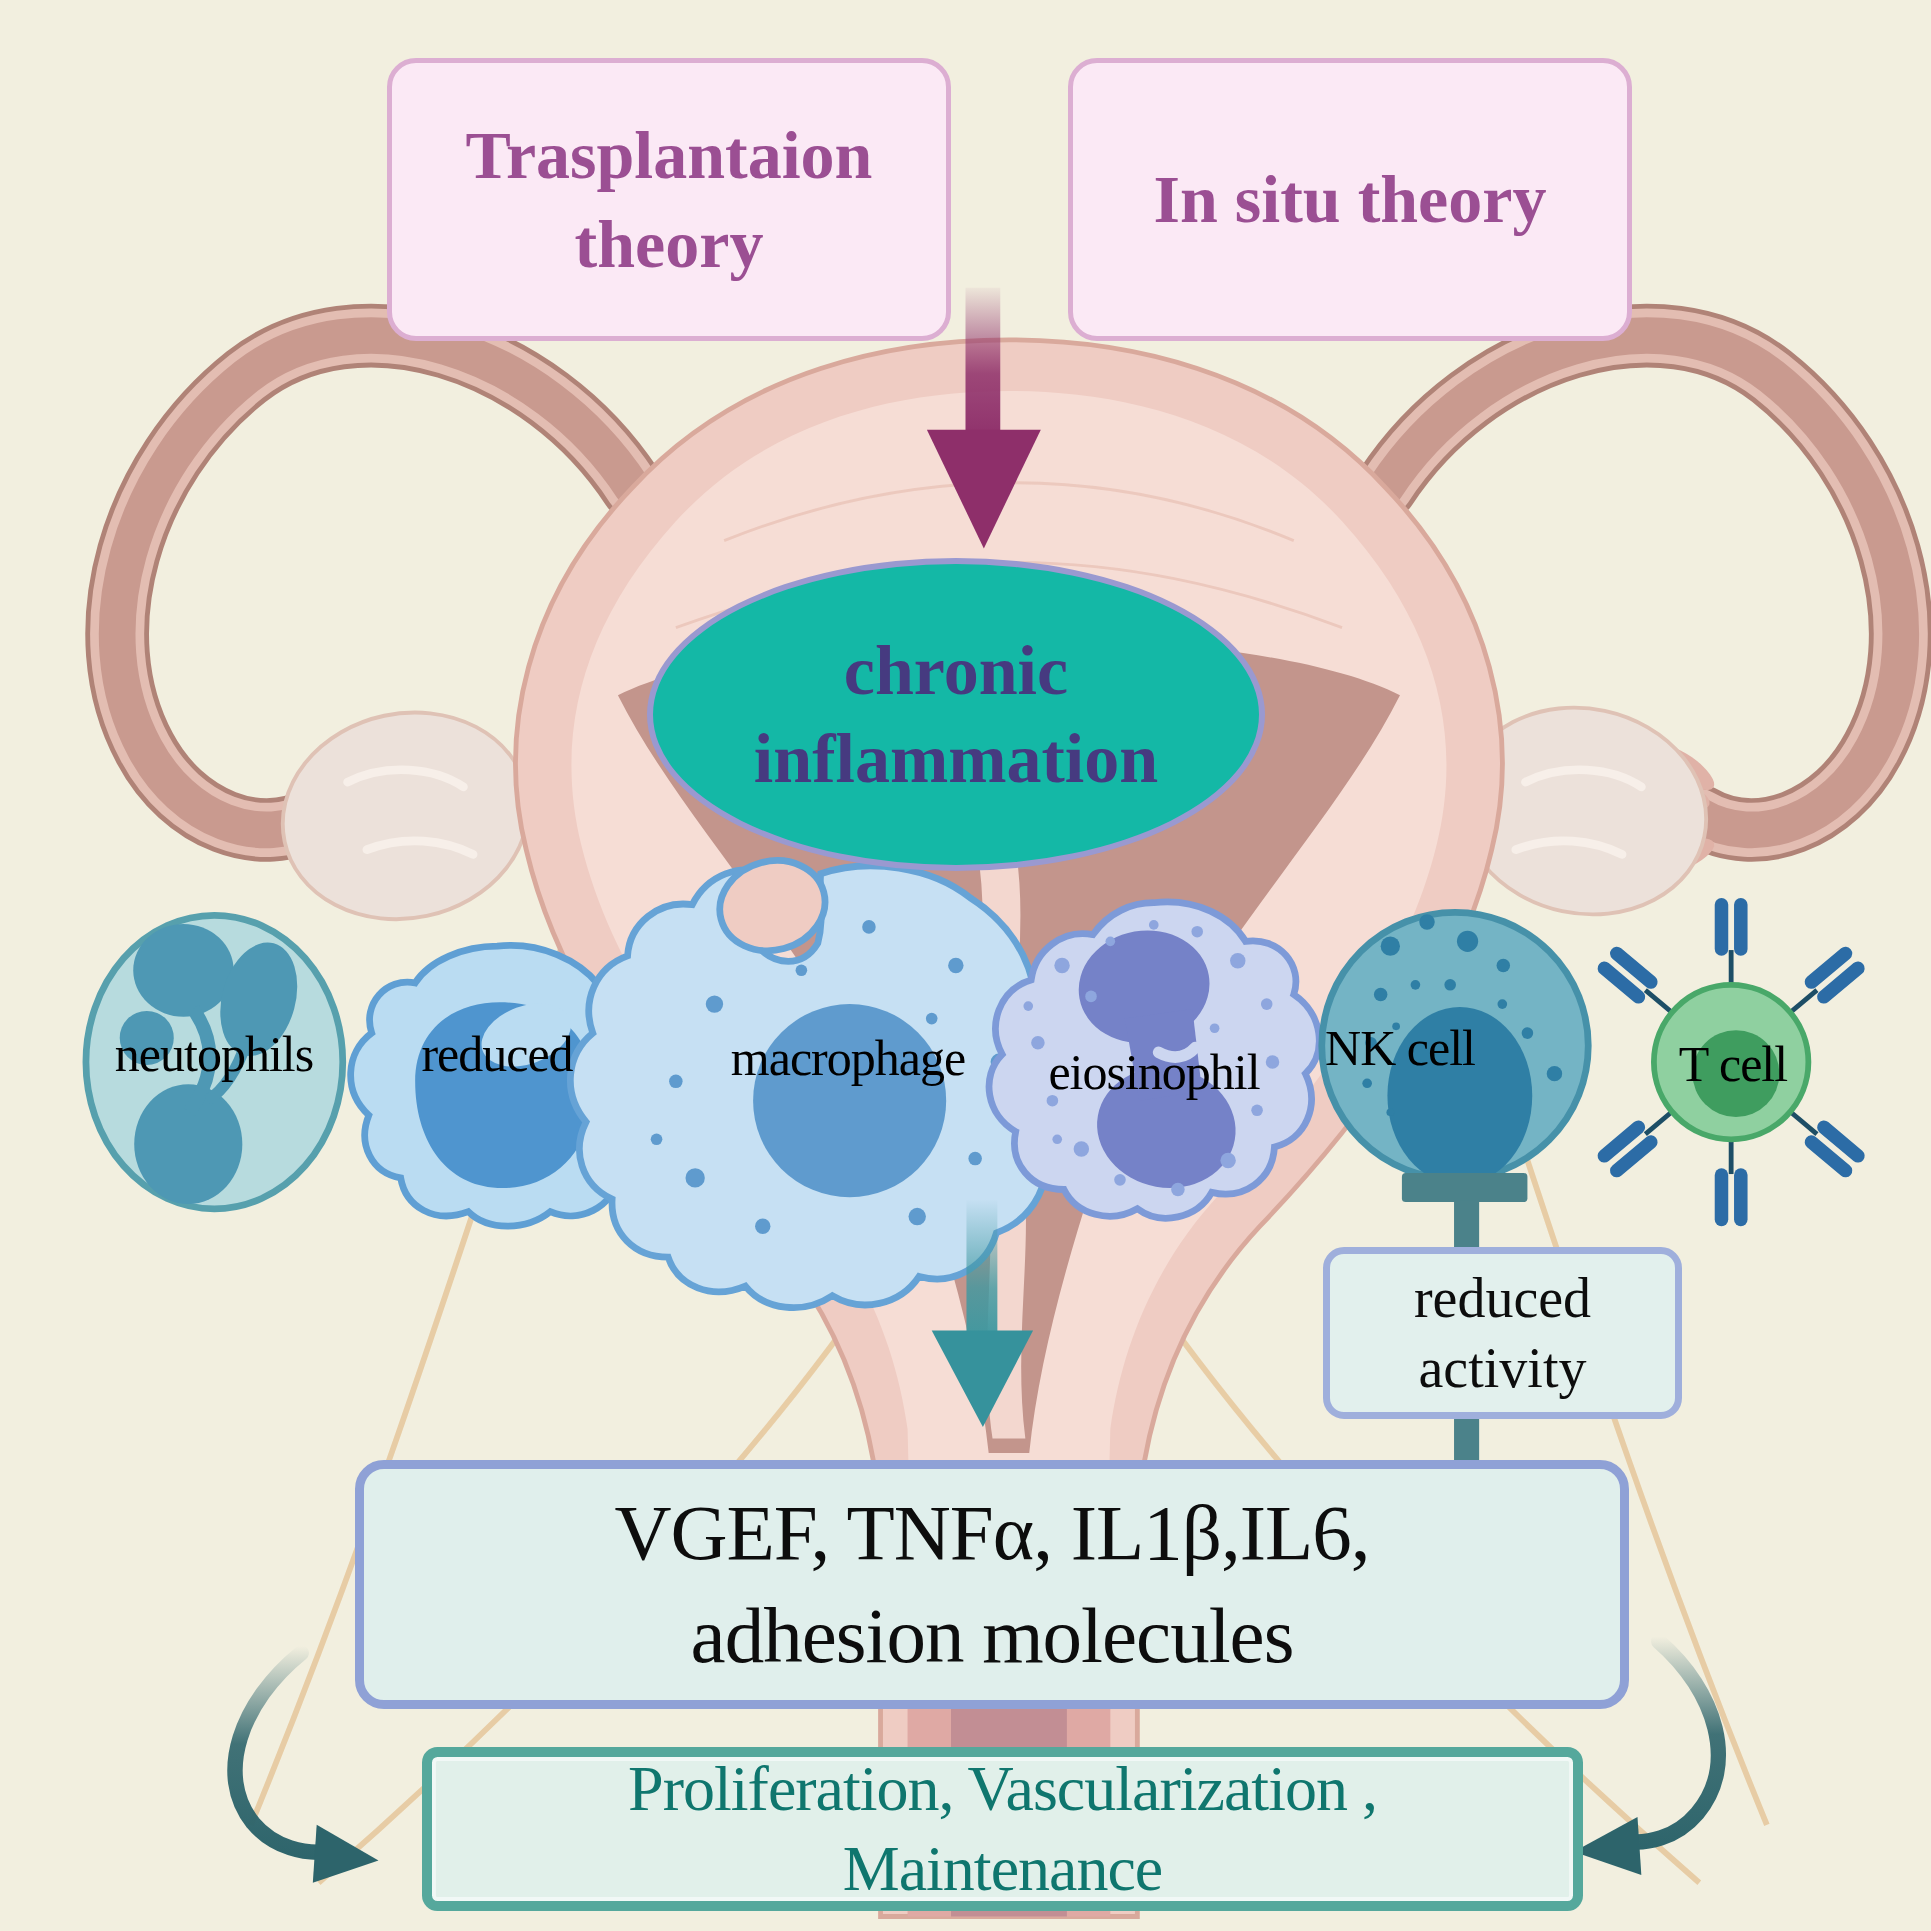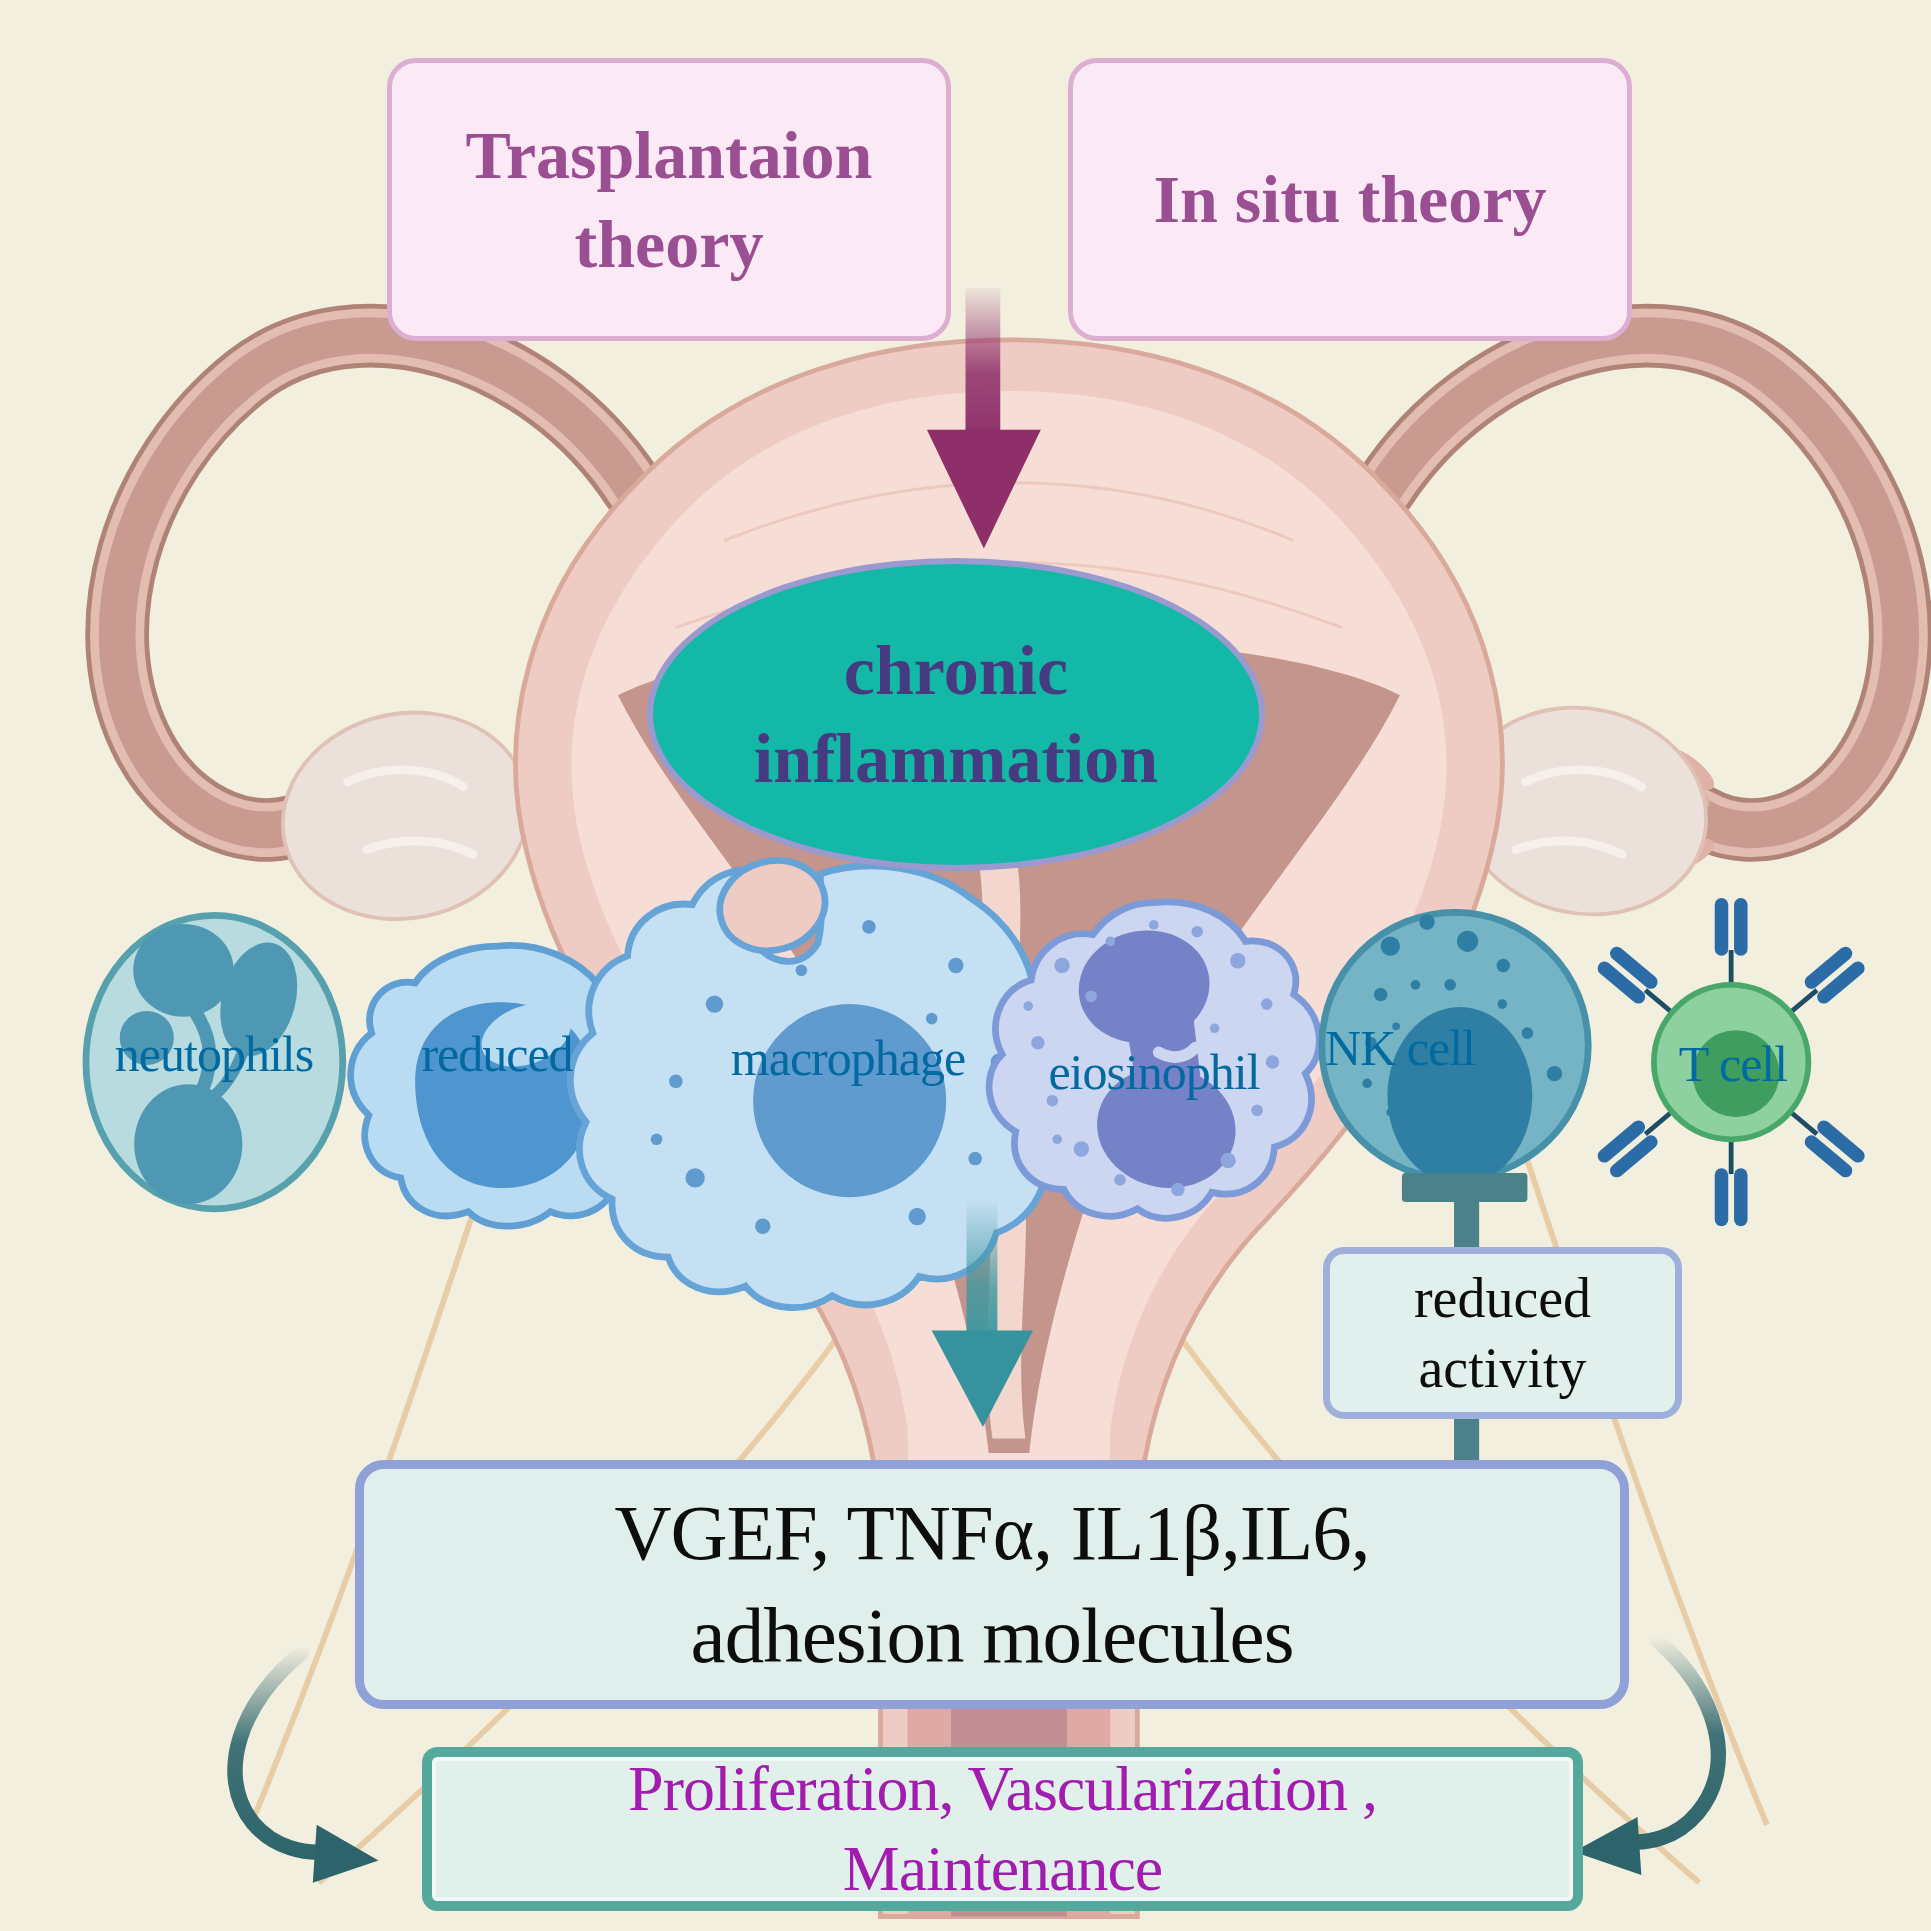--- a/index.html
+++ b/index.html
@@ -13,22 +13,22 @@
   .box-left{left:387px;top:58px;}
   .box-right{left:1068px;top:58px;}
   .ellipse-node{left:647px;top:558px;width:618px;height:313px;background:#14b8a6;border:6.8px solid #9a99d0;
               border-radius:50%;color:#463a80;font-size:70px;font-weight:600;line-height:1.25;}
   .reduced-box{left:1323px;top:1247px;width:359px;height:172px;background:#e2f0ed;border:7.7px solid #9fafdc;
               border-radius:21px;color:#0d0d0d;font-size:56px;font-weight:400;line-height:1.25;}
   .mediators-box{left:355px;top:1460px;width:1274px;height:249px;background:#e0efec;border:9.7px solid #8fa1d6;
               border-radius:29px;color:#0d0d0d;font-size:79px;font-weight:500;line-height:1.3;letter-spacing:-1px;}
   .outcomes-box{left:422px;top:1747px;width:1161px;height:164px;background:#e1f0ea;border:10.6px solid #55a89c;
               border-radius:15.4px;box-shadow:inset 0 0 0 3.9px rgba(255,255,255,.55);
-              color:#a21caf;font-size:64px;font-weight:500;line-height:1.25;letter-spacing:-1px;}
-  .cell-label{position:absolute;transform:translate(-50%,-50%);color:#0369a1;font-size:50px;font-weight:500;
+              color:#0f766e;font-size:64px;font-weight:500;line-height:1.25;letter-spacing:-1px;}
+  .cell-label{position:absolute;transform:translate(-50%,-50%);color:#000000;font-size:50px;font-weight:500;
               letter-spacing:-1px;white-space:nowrap;}
 </style>
 </head>
 <body>
 
 <div class="stage">
 
 <svg width="1931" height="1931" viewBox="0 0 2000 2000">
   <defs>
     <linearGradient id="gradPurple" x1="0" y1="298" x2="0" y2="460" gradientUnits="userSpaceOnUse">

